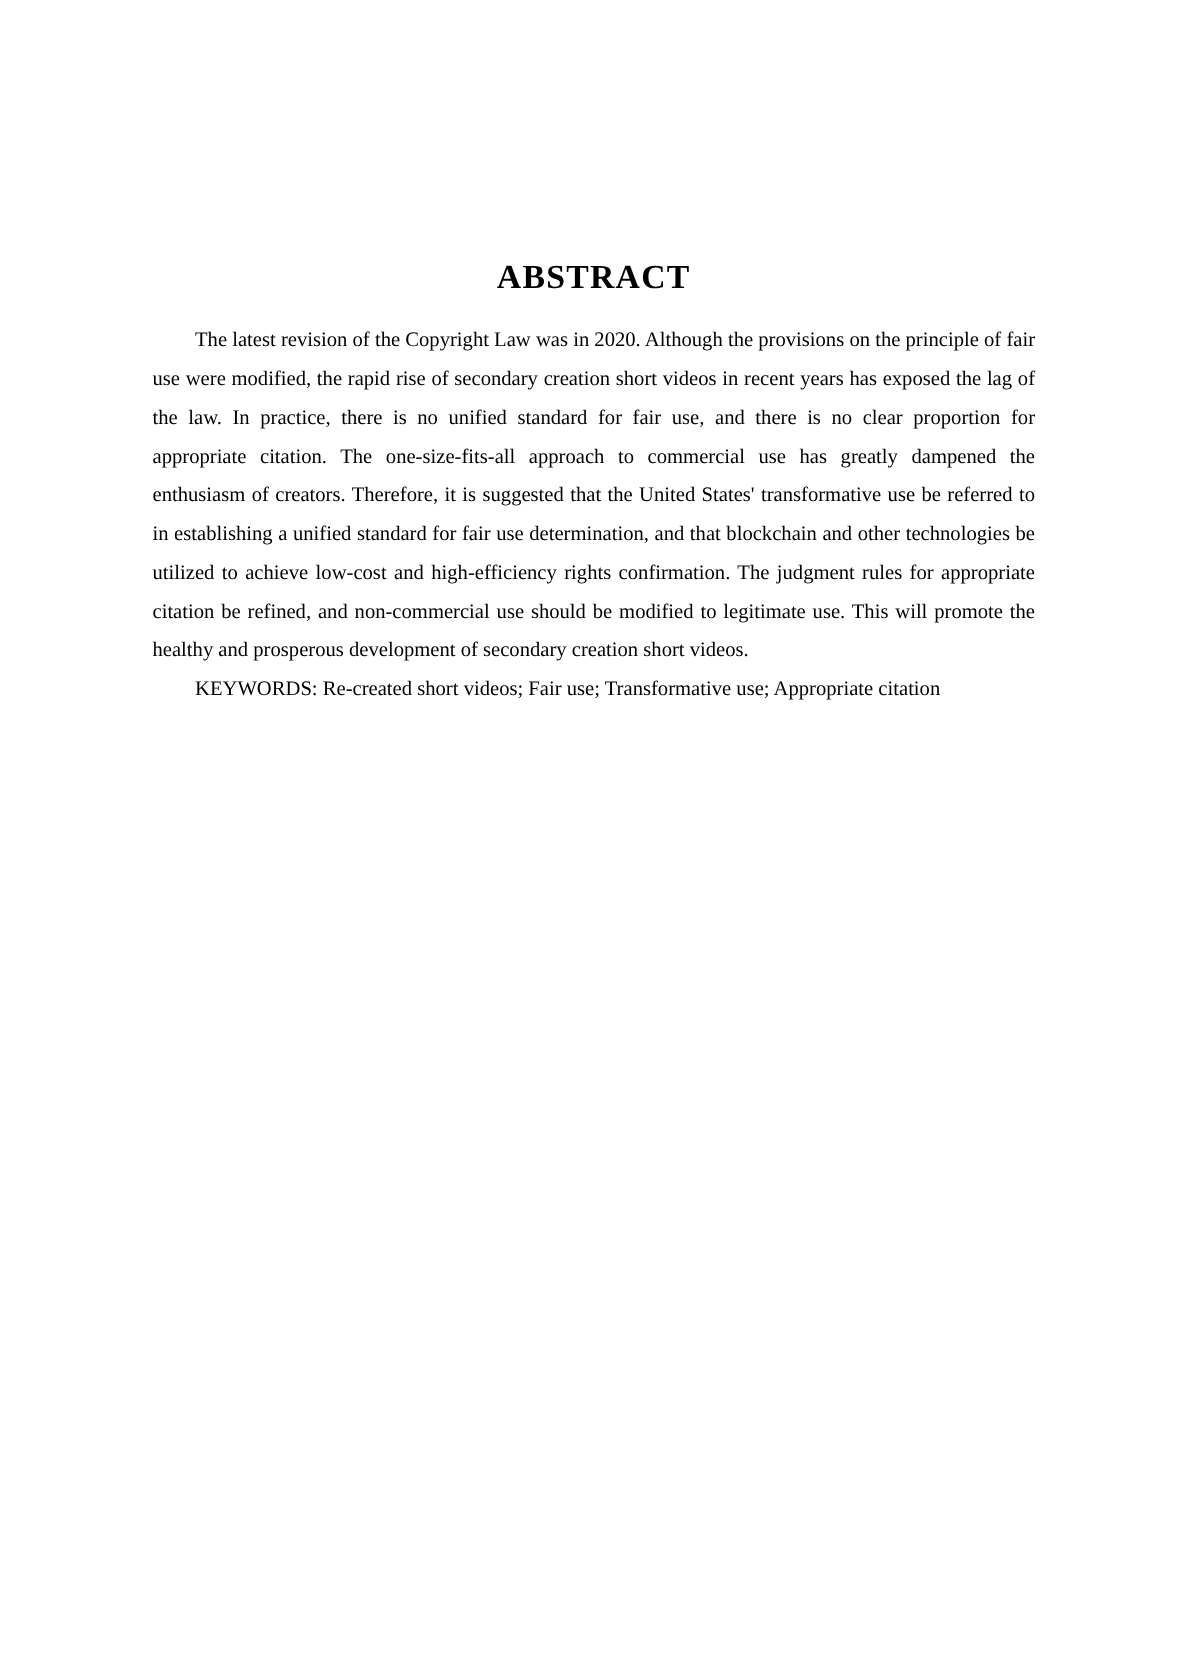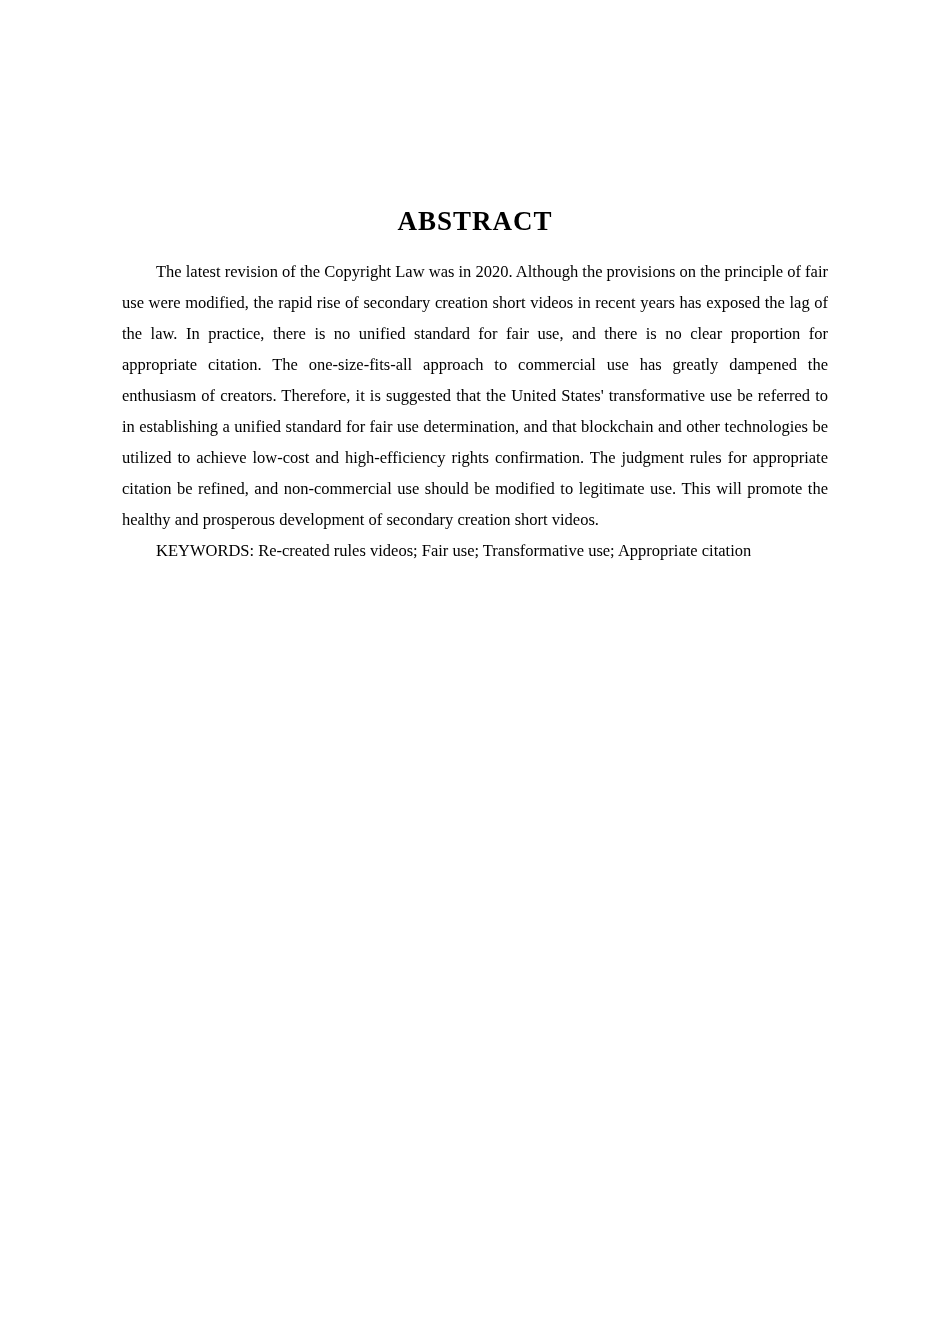--- a/index.html
+++ b/index.html
@@ -59,17 +59,17 @@
   </style>
 </head>
 <body>
 
 <div class="page">
 
   <h1 class="title">ABSTRACT</h1>
 
   <div class="content">
     <p class="abstract-paragraph">The latest revision of the Copyright Law was in 2020. Although the provisions on the principle of fair use were modified, the rapid rise of secondary creation short videos in recent years has exposed the lag of the law. In practice, there is no unified standard for fair use, and there is no clear proportion for appropriate citation. The one-size-fits-all approach to commercial use has greatly dampened the enthusiasm of creators. Therefore, it is suggested that the United States' transformative use be referred to in establishing a unified standard for fair use determination, and that blockchain and other technologies be utilized to achieve low-cost and high-efficiency rights confirmation. The judgment rules for appropriate citation be refined, and non-commercial use should be modified to legitimate use. This will promote the healthy and prosperous development of secondary creation short videos.</p>
-    <p class="keywords-paragraph">KEYWORDS: Re-created rules videos; Fair use; Transformative use; Appropriate citation</p>
+    <p class="keywords-paragraph">KEYWORDS: Re-created short videos; Fair use; Transformative use; Appropriate citation</p>
   </div>
 
 
 </div>
 
 </body></html>

